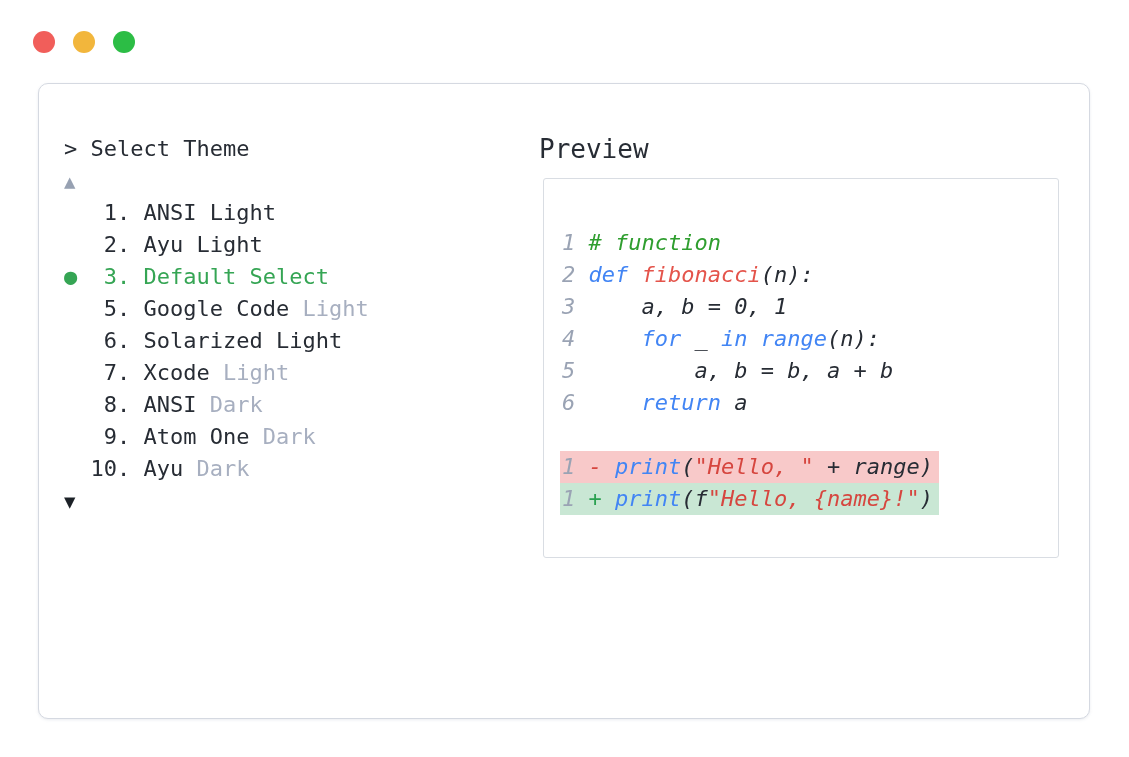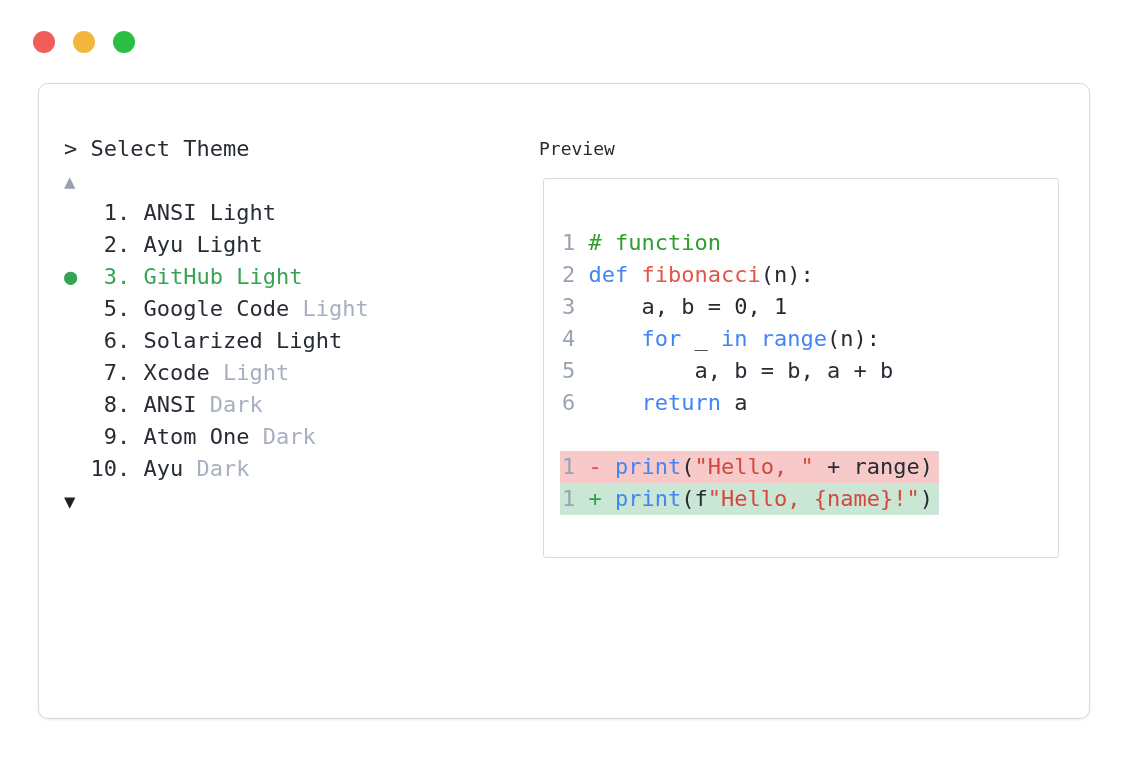--- a/index.html
+++ b/index.html
@@ -65,21 +65,21 @@
   .row.item .suffix { color: var(--muted, #a7afc0); }
   .spacer-row { height: 32px; }
   .hint { color: var(--muted, #a7afc0); }
   
   .preview-label {
     position: absolute;
     left: 500px;
     top: 49px;
     height: 32px;
     line-height: 32px;
-    font-size: 18px;
+    font-size: 26px;
     color: var(--text, #272c34);
     white-space: pre;
   }
   .preview-box {
     position: absolute;
     left: 504px;
     top: 94px;
     width: 516px;
     height: 380px;
     box-sizing: border-box;
@@ -95,20 +95,21 @@
     line-height: 32px;
     color: var(--text, #272c34);
   }
   .code-line {
     height: 32px;
     white-space: pre;
   }
   .line-content {
     display: inline-block;
     height: 32px;
+    font-style: italic;
   }
   .hl-removed {
     background: var(--removed-bg, #f8c9c9);
     padding: 0 6px 0 2px;
     margin-left: -2px;
   }
   .hl-added {
     background: var(--added-bg, #c9e7d4);
     padding: 0 6px 0 2px;
     margin-left: -2px;
@@ -134,21 +135,21 @@
     </div>
 
   <div class="panel">
 
     <div class="left-col">
       <div class="row prompt">&gt; Select Theme</div>
       <div class="row scroll-up">▲</div>
       <div id="theme-list">
           <div class="row item"><span class="bullet"> </span><span class="num">  1. </span><span class="name">ANSI Light</span></div>
           <div class="row item"><span class="bullet"> </span><span class="num">  2. </span><span class="name">Ayu Light</span></div>
-          <div class="row item selected"><span class="bullet">●</span><span class="num">  3. </span><span class="name">GitHub Light</span></div>
+          <div class="row item selected"><span class="bullet">●</span><span class="num">  3. </span><span class="name">Default Select</span></div>
           <div class="row item"><span class="bullet"> </span><span class="num">  5. </span><span class="name">Google Code</span><span class="suffix"> Light</span></div>
           <div class="row item"><span class="bullet"> </span><span class="num">  6. </span><span class="name">Solarized Light</span></div>
           <div class="row item"><span class="bullet"> </span><span class="num">  7. </span><span class="name">Xcode</span><span class="suffix"> Light</span></div>
           <div class="row item"><span class="bullet"> </span><span class="num">  8. </span><span class="name">ANSI</span><span class="suffix"> Dark</span></div>
           <div class="row item"><span class="bullet"> </span><span class="num">  9. </span><span class="name">Atom One</span><span class="suffix"> Dark</span></div>
           <div class="row item"><span class="bullet"> </span><span class="num"> 10. </span><span class="name">Ayu</span><span class="suffix"> Dark</span></div>
         </div>
       <div class="row scroll-down">▼</div>
       <div class="spacer-row"></div>
     </div>

